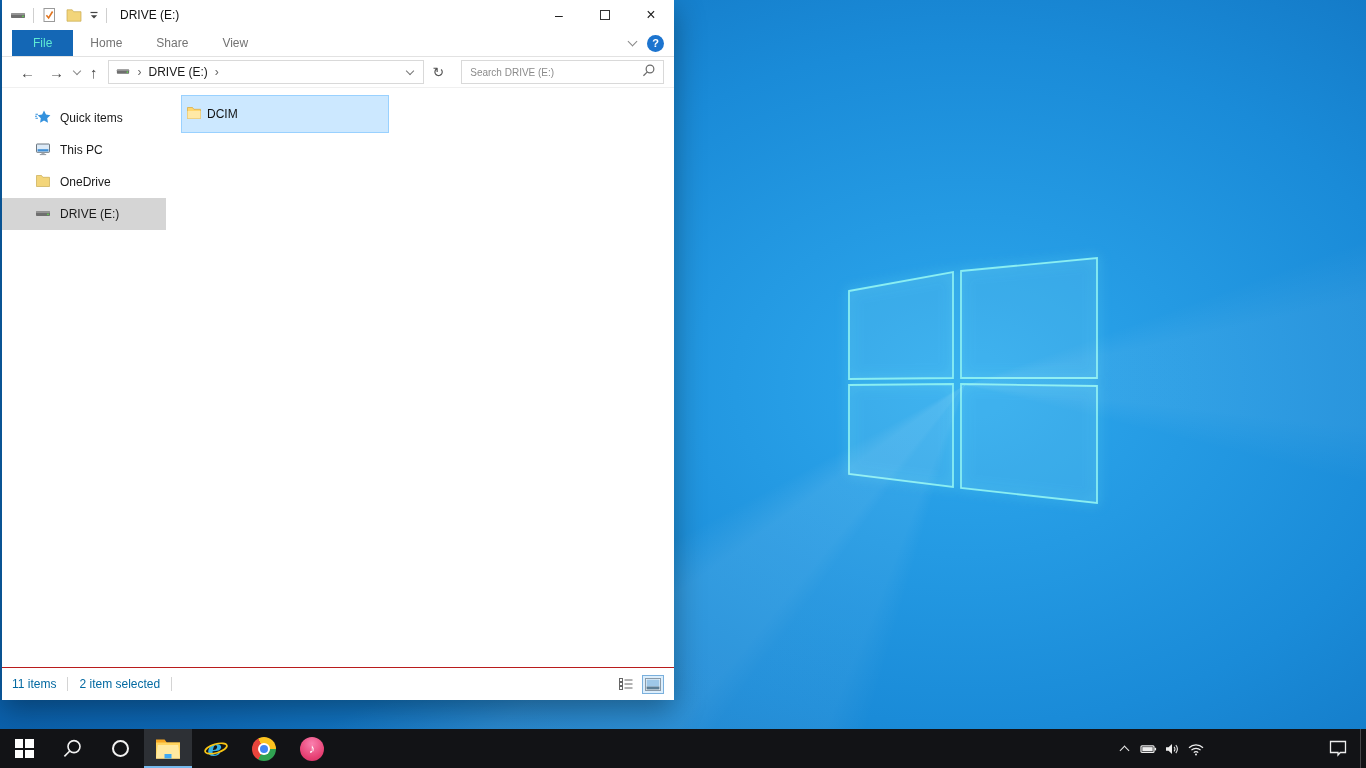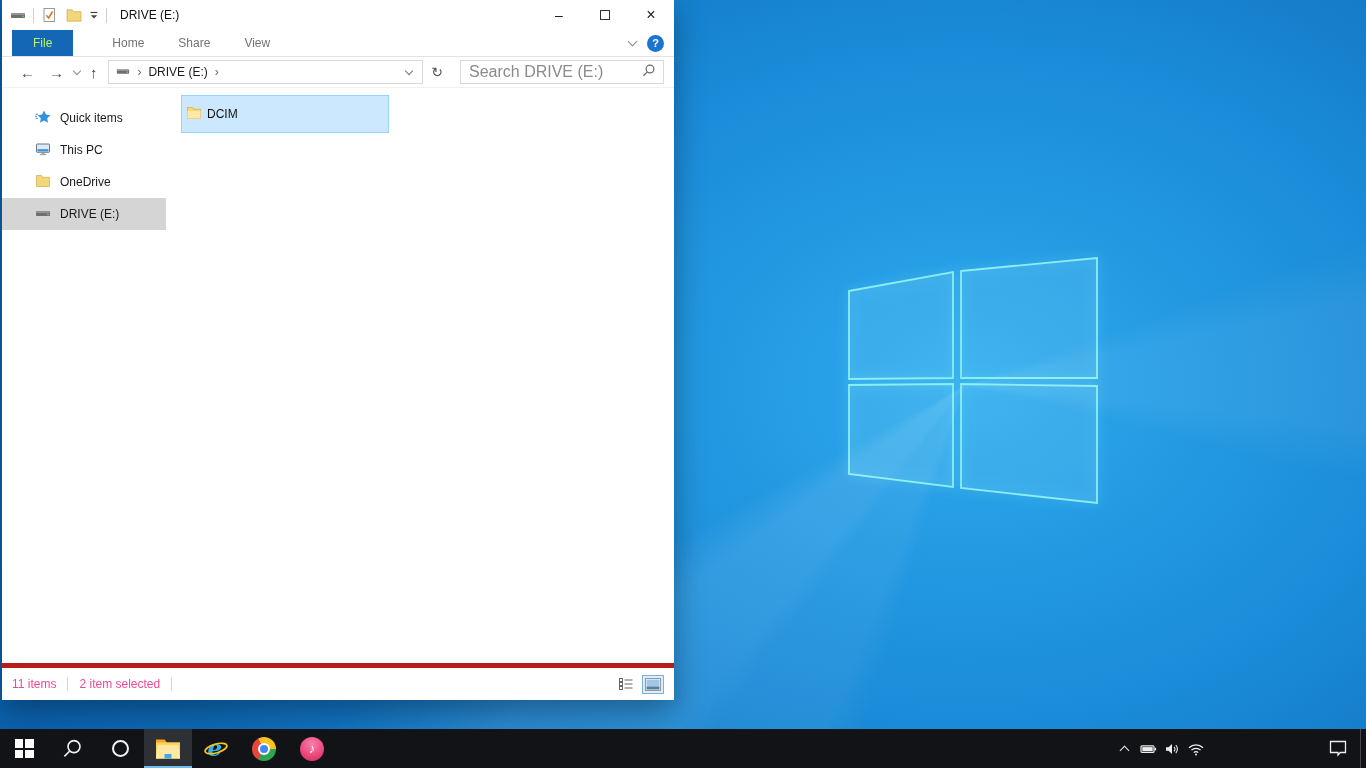--- a/index.html
+++ b/index.html
@@ -43,21 +43,21 @@
   .win-controls { margin-left:auto; display:flex; height:100%; }
   .wc-btn { width:46px; height:100%; display:flex; align-items:center; justify-content:center; color:#222; }
   .wc-btn .minus { font-size:14px; line-height:1; }
   .maxbox { width:10px; height:10px; border:1.2px solid #333; }
   .wc-btn .x { font-size:16px; line-height:1; }
 
   
   .ribbon { height:27px; display:flex; align-items:stretch; padding-left:10px;
     border-bottom:1px solid #e2e2e2; flex:none; }
   .tab { display:flex; align-items:center; padding:0 17px; color:#737373; }
-  .tab.file { background:var(--accent); color:#bef264; padding:0 21px; margin-right:22px; }
+  .tab.file { background:var(--accent); color:#5eead4; padding:0 21px; margin-right:0; }
   .ribbon-right { margin-left:auto; display:flex; align-items:center; gap:11px; padding-right:10px; }
   .chev { width:7px; height:7px; border-right:1.4px solid #888; border-bottom:1.4px solid #888;
     transform:rotate(45deg); margin-top:-3px; }
   .help-circle { width:17px; height:17px; border-radius:50%; background:#1c74cf; color:#fff;
     display:flex; align-items:center; justify-content:center; font-size:11px; font-weight:bold; }
 
   
   .navbar { height:31px; display:flex; align-items:center; padding:0 10px 0 18px; flex:none;
     border-bottom:1px solid #f0f0f0; }
   .nav-arrow { color:#4a4a4a; font-size:15px; line-height:1; }
@@ -68,39 +68,39 @@
   .addressbar { width:318px; height:24px; border:1px solid #d9d9d9; display:flex;
     align-items:center; padding:0 4px 0 7px; gap:5px; }
   .crumb-sep { color:#666; font-size:12px; padding:0 2px; }
   .crumb-label { color:#1a1a1a; }
   .ab-spacer { flex:1; }
   .ab-chev { width:6px; height:6px; border-right:1.2px solid #777; border-bottom:1.2px solid #777;
     transform:rotate(45deg); margin:-2px 6px 0 0; }
   .refresh { margin:0 6px 0 8px; color:#555; font-size:14px; line-height:1; }
   .searchbox { width:204px; height:24px; border:1px solid #d9d9d9; margin-left:11px;
     display:flex; align-items:center; padding:0 7px 0 8px; }
-  .searchbox input { border:none; outline:none; flex:1; font:inherit; font-size:16px; color:#333;
+  .searchbox input { border:none; outline:none; flex:1; font:inherit; font-size:10px; color:#333;
     background:transparent; min-width:0; }
   .searchbox input::placeholder { color:#8b8b8b; }
 
   
   .main { flex:1; display:flex; min-height:0; }
   .sidebar { width:164px; padding-top:14px; flex:none; }
   .side-item { height:32px; display:flex; align-items:center; padding-left:33px; }
   .side-item.selected { background:#d5d5d5; }
   .side-label { margin-left:9px; color:#1a1a1a; }
   .filelist { flex:1; padding:7px 0 0 15px; }
   .file-item { width:208px; height:38px; display:flex; align-items:center; padding-left:4px;
     border:1px solid transparent; }
   .file-item.selected { background:var(--sel-fill); border-color:var(--sel-border); }
   .file-name { margin-left:5px; color:#111; }
 
   
-  .statusbar { height:24px; border-top:5px solid #b91c1c; display:flex; align-items:center;
-    padding:16px 10px; color:#ec4899; flex:none; }
+  .statusbar { height:24px; border-top:1px solid #b91c1c; display:flex; align-items:center;
+    padding:16px 10px; color:#0369a1; flex:none; }
   .st-sep { width:1px; height:14px; background:#d4d4d4; margin:0 11px; }
   .view-btns { margin-left:auto; display:flex; gap:5px; align-items:center; }
   .view-btn { width:22px; height:19px; display:flex; align-items:center; justify-content:center;
     border:1px solid transparent; }
   .view-btn.active { background:#dceefc; border-color:#7ab0dd; }
 
   
   .taskbar { position:absolute; left:0; bottom:0; width:1366px; height:39px; background:#121316;
     display:flex; align-items:stretch; }
   .tb-btn { width:48px; display:flex; align-items:center; justify-content:center; position:relative; }

